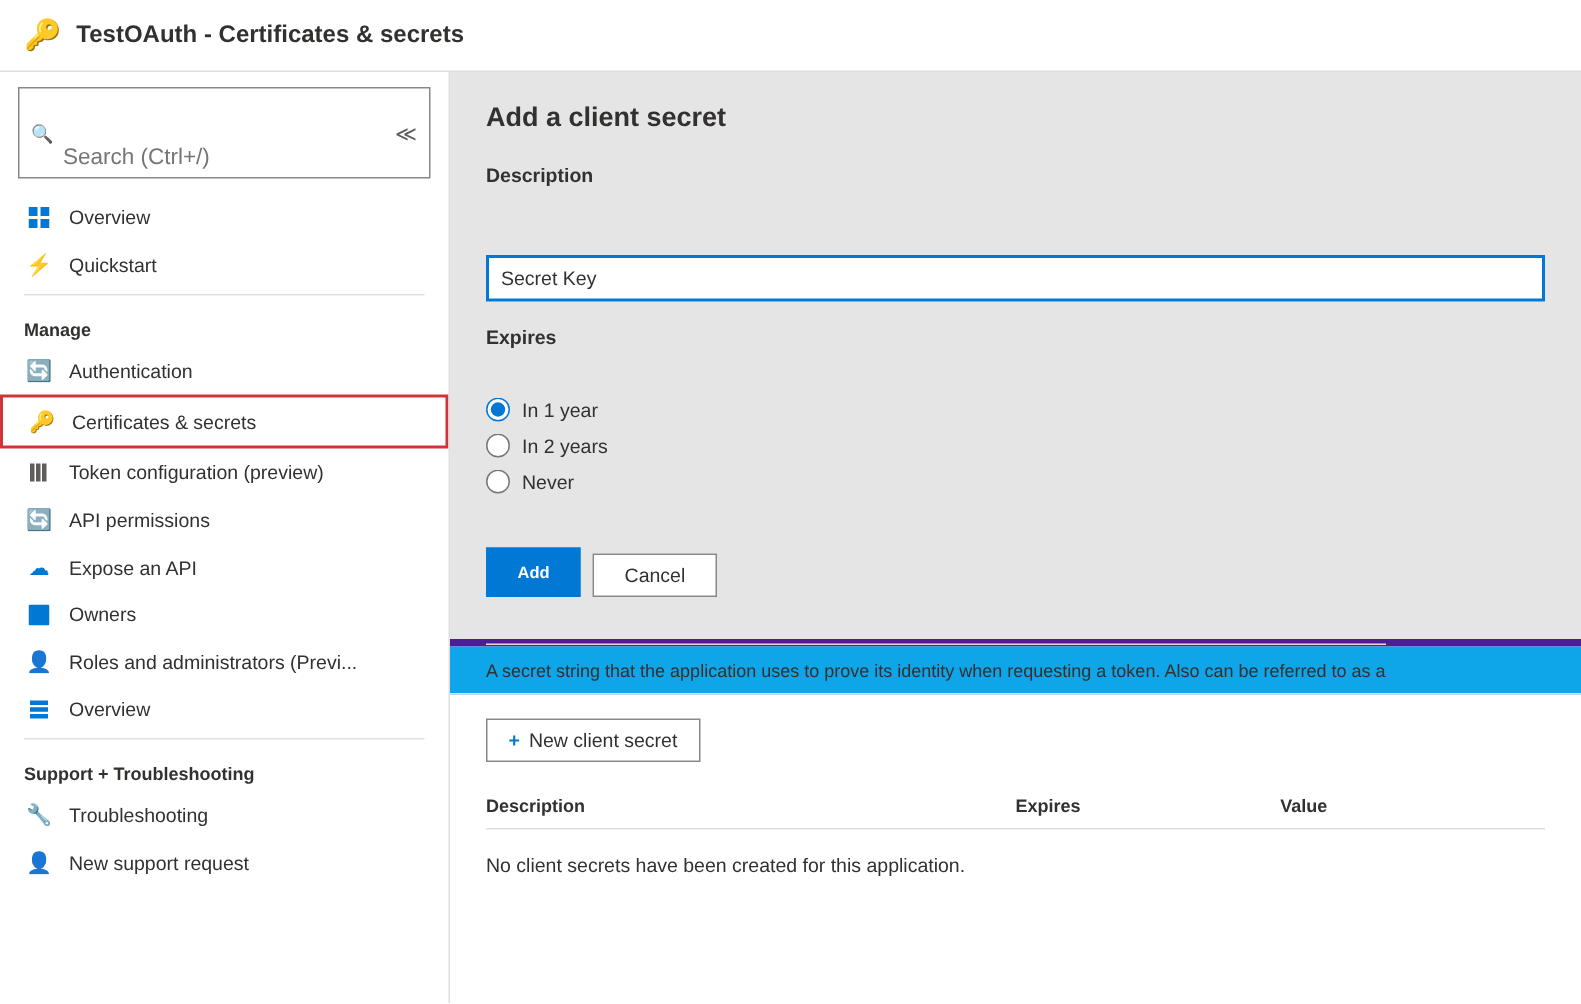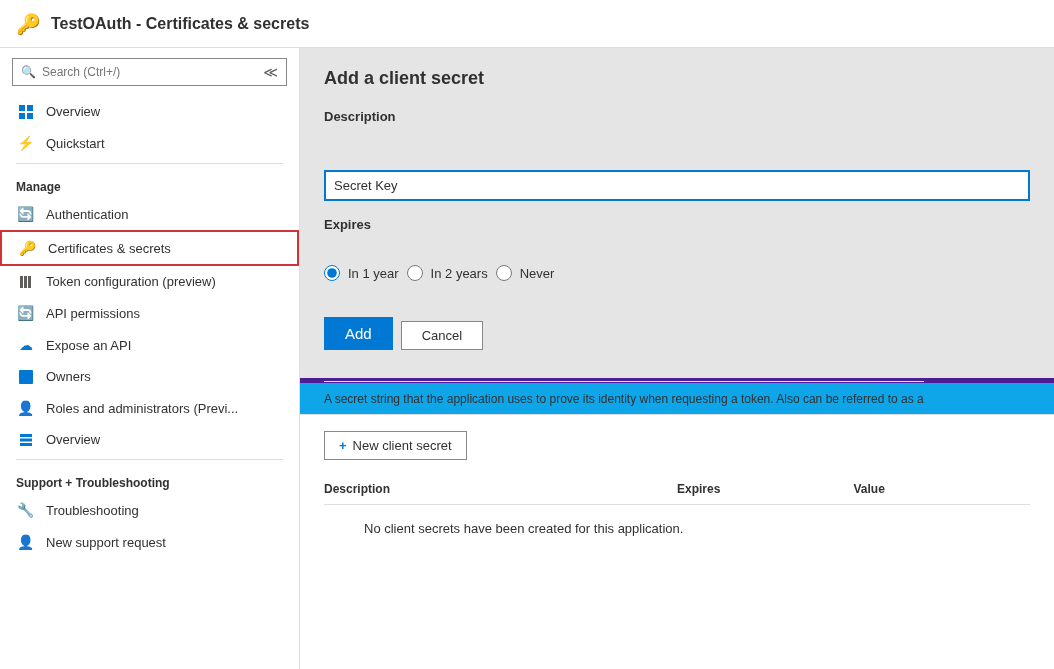--- a/index.html
+++ b/index.html
@@ -15,21 +15,21 @@
 
     
     .sidebar {
       width: 300px; min-width: 300px; border-right: 1px solid #e1dfdd; background: #fff; display: flex; flex-direction: column; overflow-y: auto;
     }
 
     .search-box {
       display: flex; align-items: center; margin: 10px 12px; border: 1px solid #8a8886; padding: 5px 8px; background: #fff; cursor: text;
     }
     .search-icon { color: #605e5c; margin-right: 6px; font-size: 12px; }
-    .search-input { border: none; outline: none; font-size: 12px; color: #323130; background: transparent; width: 100%; }
+    .search-input { border: none; outline: none; font-size: 15px; color: #323130; background: transparent; width: 100%; margin-top: 32px; }
     .search-collapse { color: #605e5c; font-size: 14px; margin-left: auto; cursor: pointer; }
 
     .sidebar-item {
       display: flex; align-items: center; padding: 8px 16px; cursor: pointer; color: #323130; text-decoration: none; text-align: right;
     }
     .sidebar-item.selected { background: #fff; border: 1px solid #d13438; }
     .sidebar-item .item-icon { width: 20px; margin-right: 10px; display: flex; align-items: center; justify-content: center; flex-shrink: 0; }
     .sidebar-item .item-label { font-size: 13px; }
 
     .section-header {
@@ -48,48 +48,48 @@
 
     .form-group { margin-bottom: 16px; }
     .form-label { display: block; font-size: 13px; font-weight: 600; color: #323130; margin-bottom: 6px; }
     .form-input {
       width: 100%; border: 2px solid #0078d4; padding: 6px 8px; font-size: 13px; outline: none; color: #323130; margin-top: 40px;
     }
 
     .expires-section { margin-bottom: 16px; }
     .expires-label { font-size: 13px; font-weight: 600; color: #323130; margin-bottom: 8px; }
 
-    .radio-group { display: flex; flex-direction: row; gap: 8px; margin-top: 33px; }
+    .radio-group { display: flex; flex-direction: column; gap: 8px; margin-top: 33px; }
     .radio-item { display: flex; align-items: center; gap: 8px; cursor: pointer; }
     .radio-item input[type="radio"] { accent-color: #0078d4; width: 16px; height: 16px; cursor: pointer; }
     .radio-item label { font-size: 13px; color: #323130; cursor: pointer; }
 
     .button-group { display: flex; gap: 8px; margin-top: 16px; margin-bottom: 8px; }
     .btn-primary {
-      background: #0078d4; color: #fff; border: 1px solid #0078d4; padding: 6px 20px; font-size: 15px; cursor: pointer; font-weight: 400; margin-top: 20px;
+      background: #0078d4; color: #fff; border: 1px solid #0078d4; padding: 6px 20px; font-size: 11px; cursor: pointer; font-weight: 700; margin-top: 20px;
     }
     .btn-secondary {
       background: #fff; color: #323130; border: 1px solid #8a8886; padding: 6px 20px; font-size: 13px; cursor: pointer; margin-top: 24px;
     }
 
     .info-text { font-size: 12px; color: #323130; padding: 10px 0; border-top: 1px solid #e1dfdd; margin-top: 8px; }
 
     .secrets-section { padding: 16px 24px; }
     .new-secret-btn {
       display: flex; align-items: center; gap: 6px; border: 1px solid #8a8886; padding: 6px 14px; background: #fff; cursor: pointer; font-size: 13px; color: #323130; margin-bottom: 14px;
     }
     .plus-icon { color: #0078d4; font-weight: 600; }
 
     .table-header { display: flex; padding: 8px 0; border-bottom: 1px solid #e1dfdd; }
     .table-col { font-size: 12px; font-weight: 700; color: #323130; }
     .col-description { flex: 2; }
     .col-expires { flex: 1; }
     .col-value { flex: 1; }
 
-    .no-data { font-size: 13px; color: #323130; padding: 16px 0; margin-left: 40px; }
+    .no-data { font-size: 13px; color: #323130; padding: 16px 0; }
 
     
     .icon-grid { color: #0078d4; font-size: 14px; }
     .icon-quickstart { color: #0078d4; font-size: 14px; }
     .icon-branding { color: #0078d4; font-size: 14px; }
     .icon-auth { color: #0078d4; font-size: 14px; }
     .icon-cert { color: #f5a623; font-size: 14px; }
     .icon-token { color: #605e5c; font-size: 14px; }
     .icon-api { color: #0078d4; font-size: 14px; }
     .icon-expose { color: #0078d4; font-size: 14px; }

